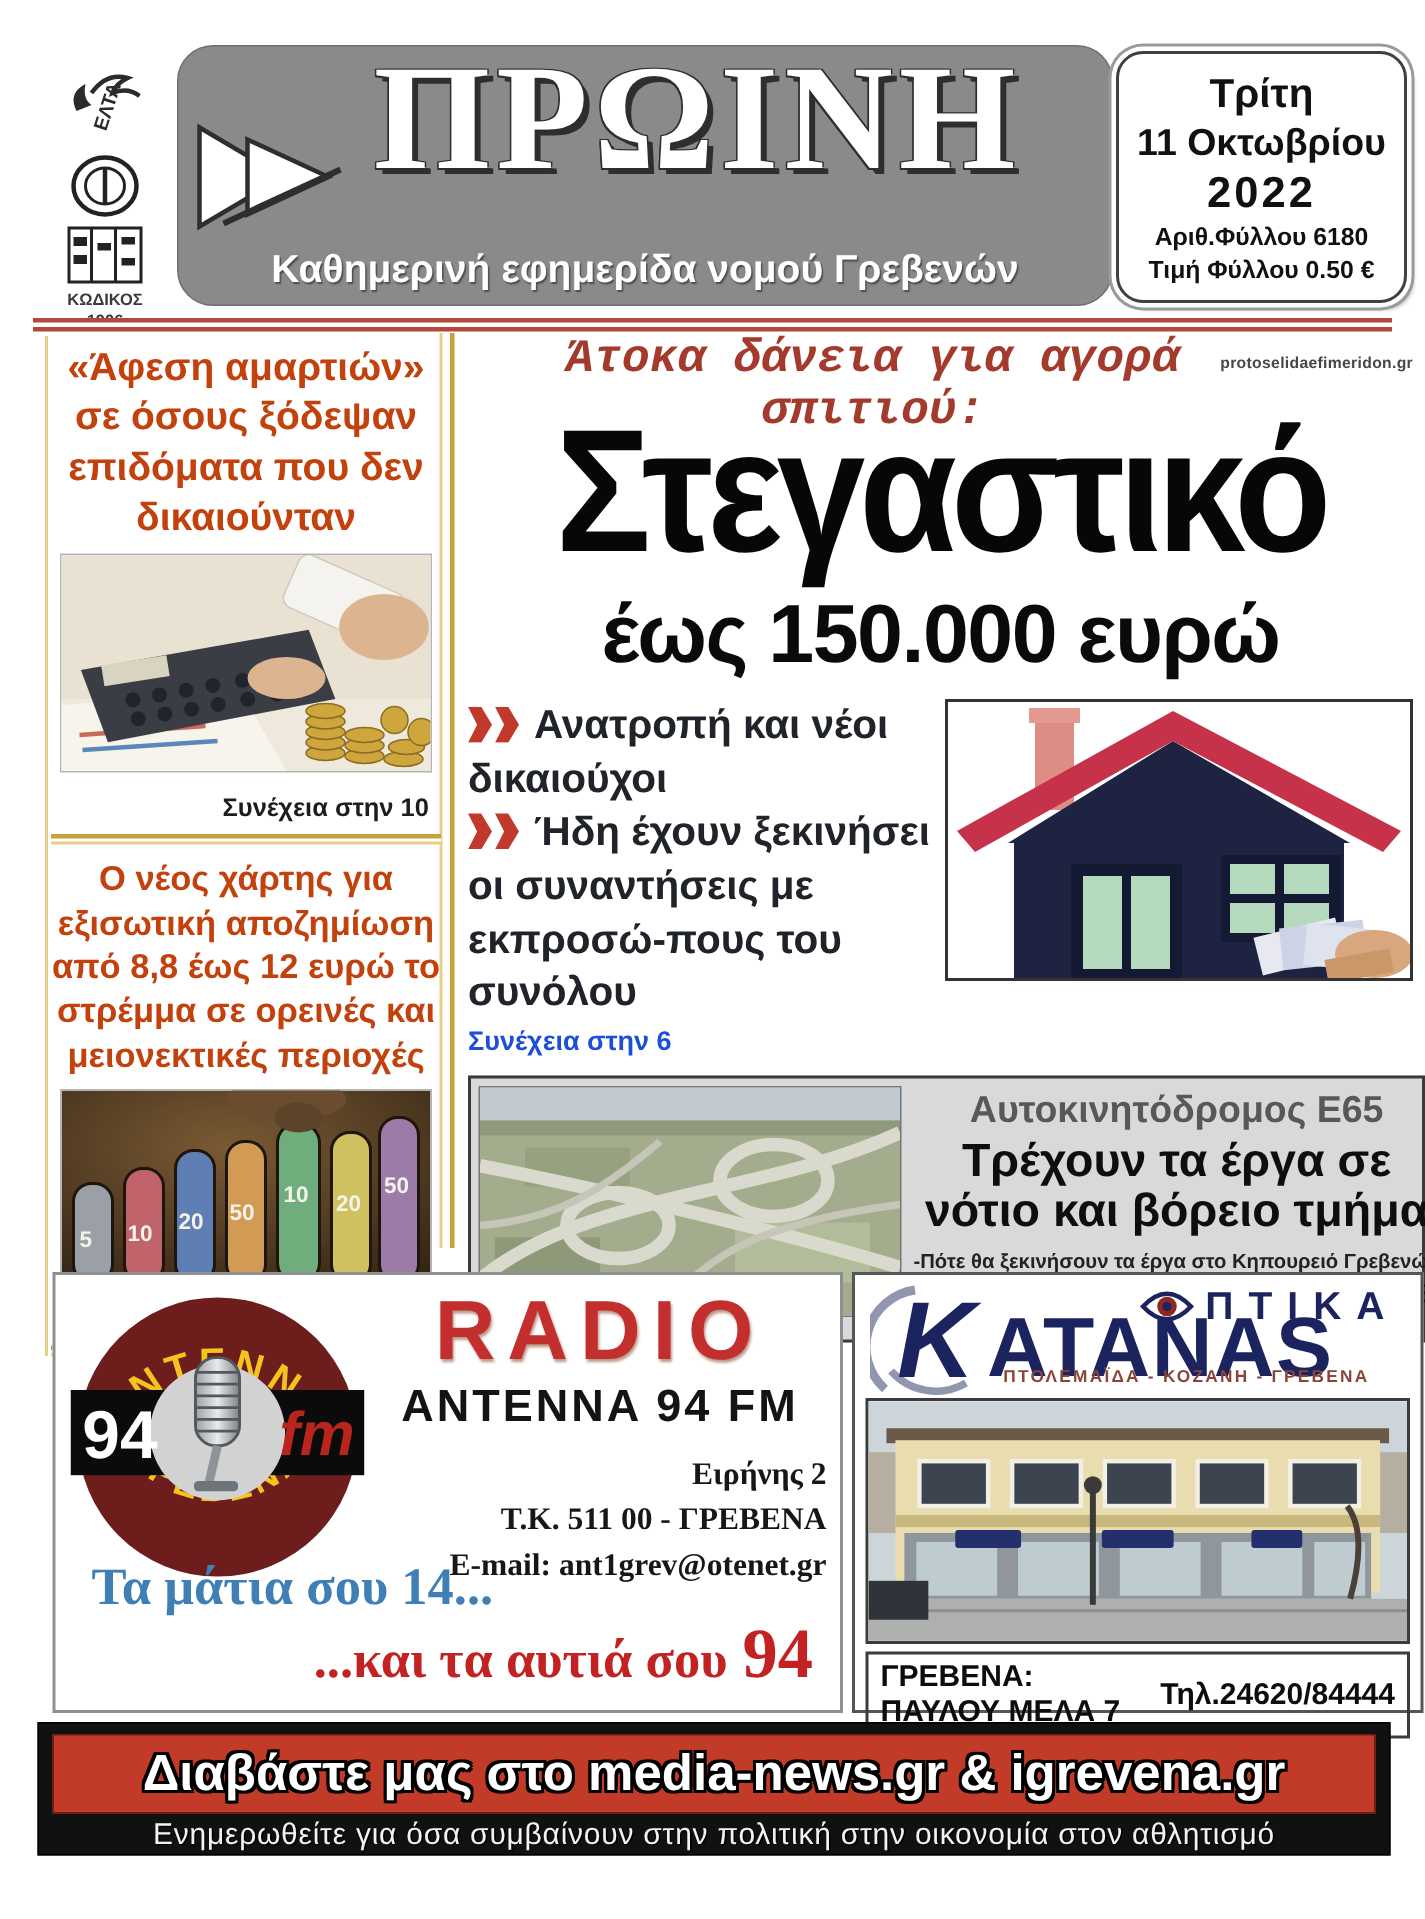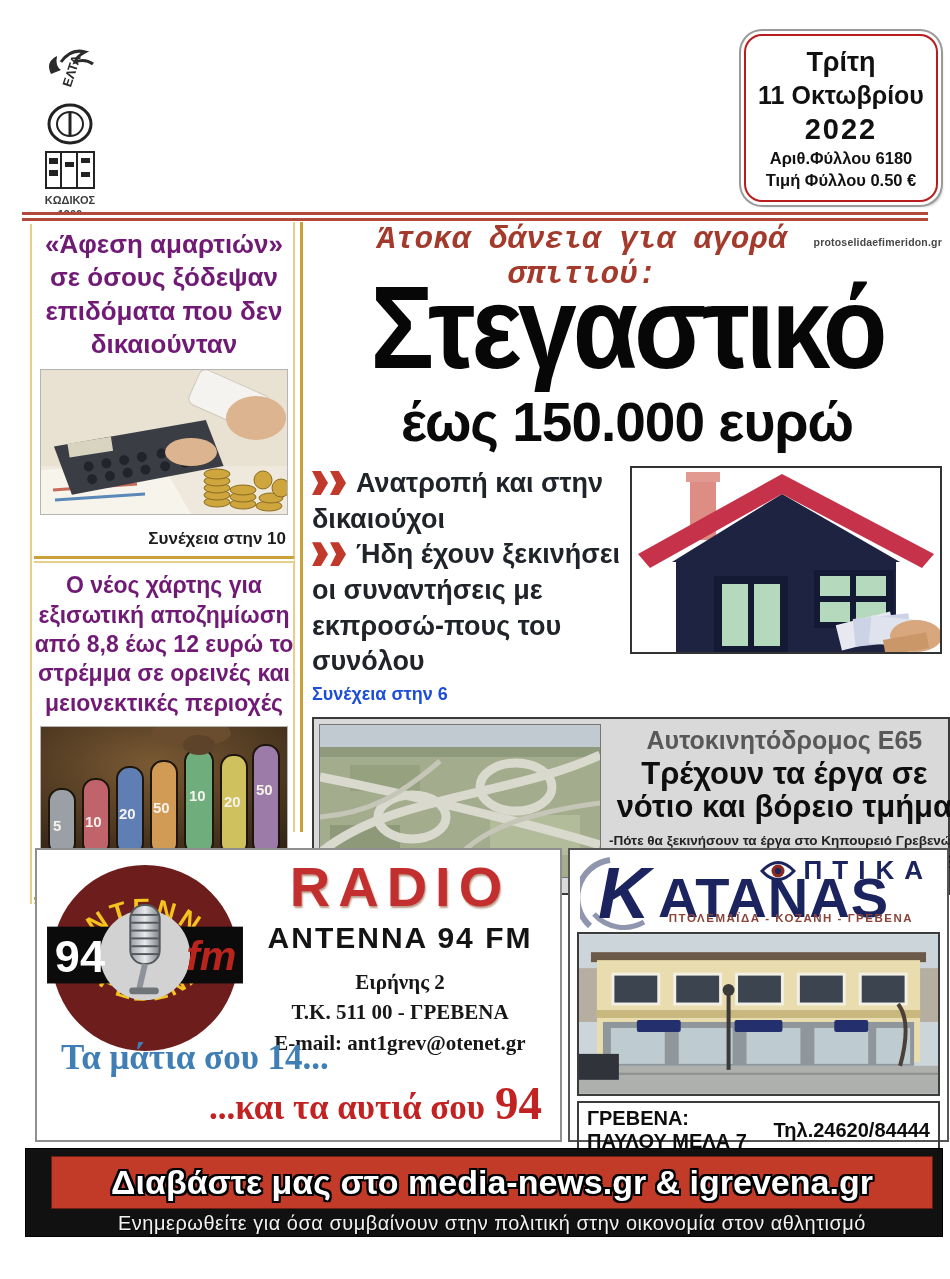--- a/index.html
+++ b/index.html
@@ -15,35 +15,35 @@
             background:var(--masthead_grey,#8a8a8a);border-radius:24px;border:1px solid #6f6f6f;}
   .mast-arrow{position:absolute;left:12px;top:48px;}
   .mast-title{position:absolute;left:86px;top:-10px;width:520px;text-align:center;
               font-family:"Liberation Serif","DejaVu Serif",serif;font-weight:bold;
               font-size:100px;letter-spacing:4px;color:#ffffff;
               text-shadow:4px 4px 0 #2e2e2e,-1px -1px 0 #2e2e2e,1px -1px 0 #2e2e2e,-1px 1px 0 #2e2e2e;}
   .mast-sub{position:absolute;bottom:8px;left:0;width:100%;text-align:center;
             font-size:26px;font-weight:bold;color:#fff;text-shadow:1px 1px 1px #4d4d4d;}
 
   .datebox{position:absolute;left:744px;top:34px;width:190px;height:164px;background:#fff;
-           border:2px solid #b91c1c;border-radius:18px;box-shadow:0 0 0 3px #fff,0 0 0 5px #9a9a9a,4px 4px 3px rgba(0,0,0,.35);
+           border:2px solid #404040;border-radius:18px;box-shadow:0 0 0 3px #fff,0 0 0 5px #9a9a9a,4px 4px 3px rgba(0,0,0,.35);
            display:flex;flex-direction:column;justify-content:center;align-items:center;gap:3px;}
   .datebox .d1{font-size:27px;font-weight:bold;}
   .datebox .d2{font-size:25px;font-weight:bold;}
   .datebox .d3{font-size:29px;font-weight:bold;letter-spacing:2px;}
   .datebox .d4,.datebox .d5{font-size:16.5px;font-weight:bold;}
 
   .rule-red{position:absolute;left:22px;top:212px;width:906px;height:3px;
             border-top:3px solid var(--rule_red,#b2493b);border-bottom:3px solid var(--rule_red,#b2493b);background:#fff;}
 
   
   .vline-gold{position:absolute;left:293px;top:222px;width:5px;height:610px;
               border-left:2px solid var(--gold_light,#e7cf8a);border-right:3px solid var(--gold,#c9a13b);background:#fff;}
   .left-col{position:absolute;left:30px;top:224px;width:260px;border-left:2px solid var(--gold_light,#e7cf8a);padding-left:2px;}
-  .l-title{font-weight:bold;text-align:center;color:#701a75;line-height:1.28;}
+  .l-title{font-weight:bold;text-align:center;color:#c2410c;line-height:1.28;}
   .l-title.t1{font-size:26px;margin-top:4px;}
   .l-title.t2{font-size:23px;margin-top:8px;}
   .l-photo{display:block;margin:8px auto 2px auto;border:1px solid #b5b5b5;}
   .continuation{font-size:17px;font-weight:bold;color:#1d1d1d;text-align:right;padding-right:8px;margin-top:14px;}
   .hr-gold{height:2px;border-top:3px solid var(--gold,#c9a13b);border-bottom:2px solid var(--gold_light,#e7cf8a);
            background:#fff;margin:7px 0 0 0;}
 
   
   .main-col{position:absolute;left:312px;top:222px;width:630px;}
   .kicker-row{position:relative;height:40px;}
@@ -72,41 +72,41 @@
   .e65-subline{font-size:13.5px;font-weight:bold;color:#222;margin-top:9px;white-space:nowrap;}
   .e65-cont{font-size:17px;font-weight:bold;text-align:right;padding-right:6px;margin-top:5px;}
 
   
   .radio-ad{position:absolute;left:35px;top:848px;width:523px;height:290px;background:#fff;border:2px solid #8f8f8f;}
   .radio-logo{position:absolute;left:10px;top:12px;}
   .radio-right{position:absolute;left:212px;top:4px;width:302px;text-align:center;}
   .radio-title{font-size:56px;font-weight:bold;color:var(--radio_red,#c32f2f);letter-spacing:8px;text-shadow:1px 2px 2px #b98;}
   .radio-subtitle{font-size:30px;font-weight:bold;color:#141414;letter-spacing:2px;margin-top:2px;}
   .radio-address{margin-top:12px;font-family:"Liberation Serif","DejaVu Serif",serif;font-weight:bold;
-                 font-size:21px;color:#171717;line-height:1.45;}
+                 font-size:21px;color:#171717;line-height:1.45;text-align:right;}
   .radio-phones span{margin:0 7px;}
   .slogan1{position:absolute;left:24px;bottom:62px;font-family:"Liberation Serif","DejaVu Serif",serif;
            font-weight:bold;font-size:35px;color:var(--slogan_blue,#3f7fb5);}
   .slogan2{position:absolute;right:18px;bottom:10px;font-family:"Liberation Serif","DejaVu Serif",serif;
            font-weight:bold;font-size:35px;color:var(--slogan_red,#c32222);}
   .slogan2 .num{font-size:47px;margin-left:10px;}
 
   .katanas-ad{position:absolute;left:568px;top:848px;width:377px;height:290px;background:#fff;border:2px solid #555;}
   .kat-logo{position:relative;height:82px;}
   .kat-optika{position:absolute;top:5px;right:14px;display:flex;align-items:center;gap:8px;}
   .kat-optika .letters{font-size:26px;font-weight:bold;letter-spacing:10px;color:var(--katanas_navy,#1c2460);}
   .kat-brand{position:absolute;left:10px;top:2px;display:flex;align-items:flex-end;}
   .kat-brand .rest{font-size:56px;font-weight:bold;letter-spacing:1px;color:var(--katanas_navy,#1c2460);line-height:1;margin-left:-8px;margin-bottom:6px;}
   .kat-cities{position:absolute;right:34px;top:62px;font-size:11.5px;font-weight:bold;letter-spacing:1.5px;color:#8a4438;}
   .kat-photo-wrap{margin:0 7px;border:2px solid #3c3c3c;}
   .kat-footer{margin:5px 7px;border:2px solid #3c3c3c;padding:4px 8px;display:flex;justify-content:space-between;
               align-items:center;font-size:20px;font-weight:bold;color:#0d0d0d;}
 
   
-  .banner{position:absolute;left:25px;top:1148px;width:900px;height:87px;background:var(--banner_black,#111);border:1px solid #000;padding-left:16px;}
+  .banner{position:absolute;left:25px;top:1148px;width:900px;height:87px;background:var(--banner_black,#111);border:1px solid #000;}
   .banner-red{margin:7px 9px 3px 9px;height:51px;background:var(--banner_red,#c23b28);border:1px solid #6e1d10;
               display:flex;align-items:center;justify-content:center;}
   .banner-main{font-size:34px;font-weight:bold;color:#fff;letter-spacing:0;
                text-shadow:2px 0 0 #000,-2px 0 0 #000,0 2px 0 #000,0 -2px 0 #000,2px 2px 0 #000,-2px -2px 0 #000,2px -2px 0 #000,-2px 2px 0 #000;}
   .banner-sub{text-align:center;font-size:20px;color:#f2f2f2;text-shadow:1px 1px 0 #000;margin-top:1px;letter-spacing:.5px;}
 </style>
 </head>
 <body>
 
 <div id="page">
@@ -131,20 +131,29 @@
       <rect x="21" y="12" width="9" height="5" fill="#222"></rect>
         <rect x="37" y="8" width="9" height="5" fill="#222"></rect>
       <rect x="37" y="22" width="9" height="5" fill="#222"></rect>
     </svg>
     <div class="kodikos">
       <div>ΚΩΔΙΚΟΣ</div>
       <div>1906</div>
     </div>
   </div>
 
+  <div class="masthead">
+    <svg class="mast-arrow" width="100" height="78" viewBox="0 0 100 78">
+      <polygon points="2,6 58,39 2,72" fill="#ffffff" stroke="#2e2e2e" stroke-width="3"></polygon>
+      <polygon points="34,14 88,39 34,64" fill="#ffffff" stroke="#2e2e2e" stroke-width="3"></polygon>
+      <line x1="18" y1="70" x2="96" y2="34" stroke="#2e2e2e" stroke-width="4"></line>
+    </svg>
+    <div class="mast-title">ΠΡΩΙΝΗ</div>
+    <div class="mast-sub">Καθημερινή εφημερίδα νομού Γρεβενών</div>
+  </div>
 
   <div class="datebox">
     <div class="d1">Τρίτη</div>
     <div class="d2">11 Οκτωβρίου</div>
     <div class="d3">2022</div>
     <div class="d4">Αριθ.Φύλλου 6180</div>
     <div class="d5">Τιμή Φύλλου 0.50 €</div>
   </div>
 
   <div class="rule-red"></div>
@@ -237,21 +246,21 @@
     <div class="kicker-row">
       <div class="kicker">Άτοκα δάνεια για αγορά σπιτιού:</div>
       <div class="watermark">protoselidaefimeridon.gr</div>
     </div>
     <div class="headline">Στεγαστικό</div>
     <div class="subheadline">έως 150.000 ευρώ</div>
 
     <div class="lead-bottom">
       <div class="bullets">
         <div class="bullet-line">
-          <span class="arrows"><span class="arrow-shape"></span><span class="arrow-shape"></span></span><span>Ανατροπή και στην δικαιούχοι</span>
+          <span class="arrows"><span class="arrow-shape"></span><span class="arrow-shape"></span></span><span>Ανατροπή και νέοι δικαιούχοι</span>
         </div>
         <div class="bullet-line">
           <span class="arrows"><span class="arrow-shape"></span><span class="arrow-shape"></span></span><span>Ήδη έχουν ξεκινήσει οι συναντήσεις με εκπροσώ-πους του συνόλου</span>
         </div>
         <div class="cont6">Συνέχεια στην 6</div>
       </div>
 
       <svg class="house-box" viewBox="0 0 308 184">
         <rect width="308" height="184" fill="#ffffff"></rect>
         <rect x="58" y="8" width="26" height="64" fill="#dd8d83"></rect>

